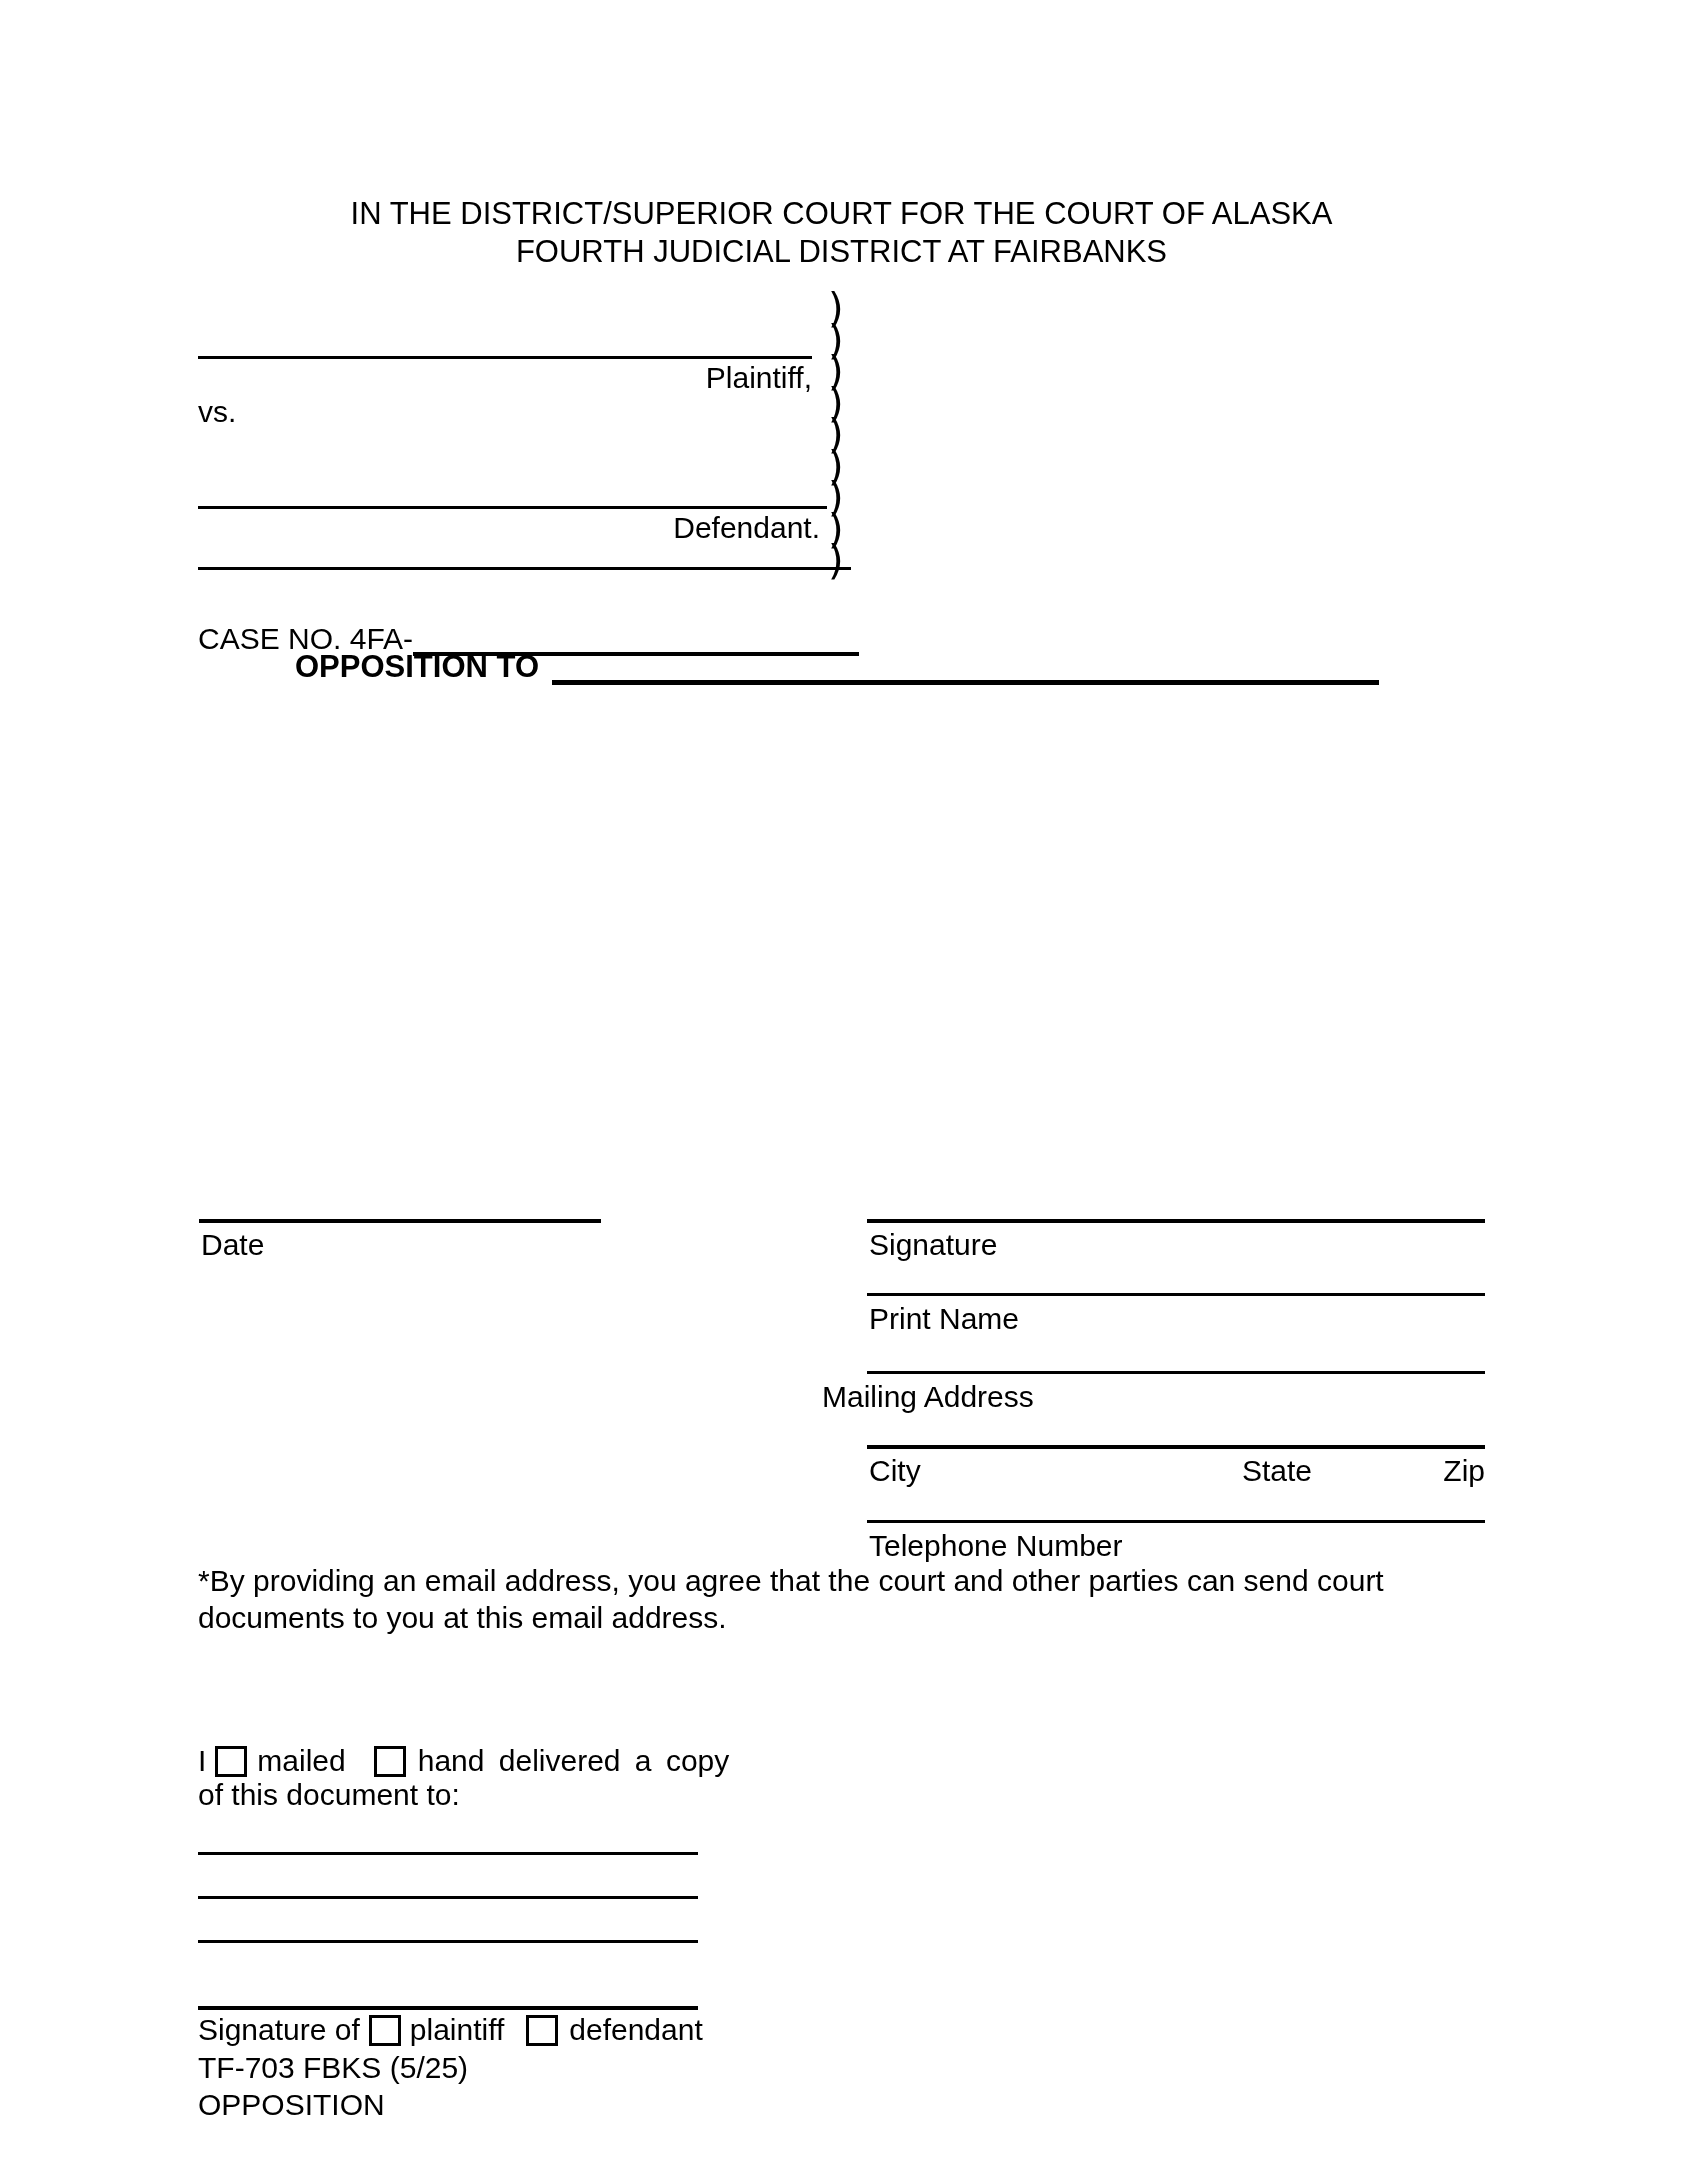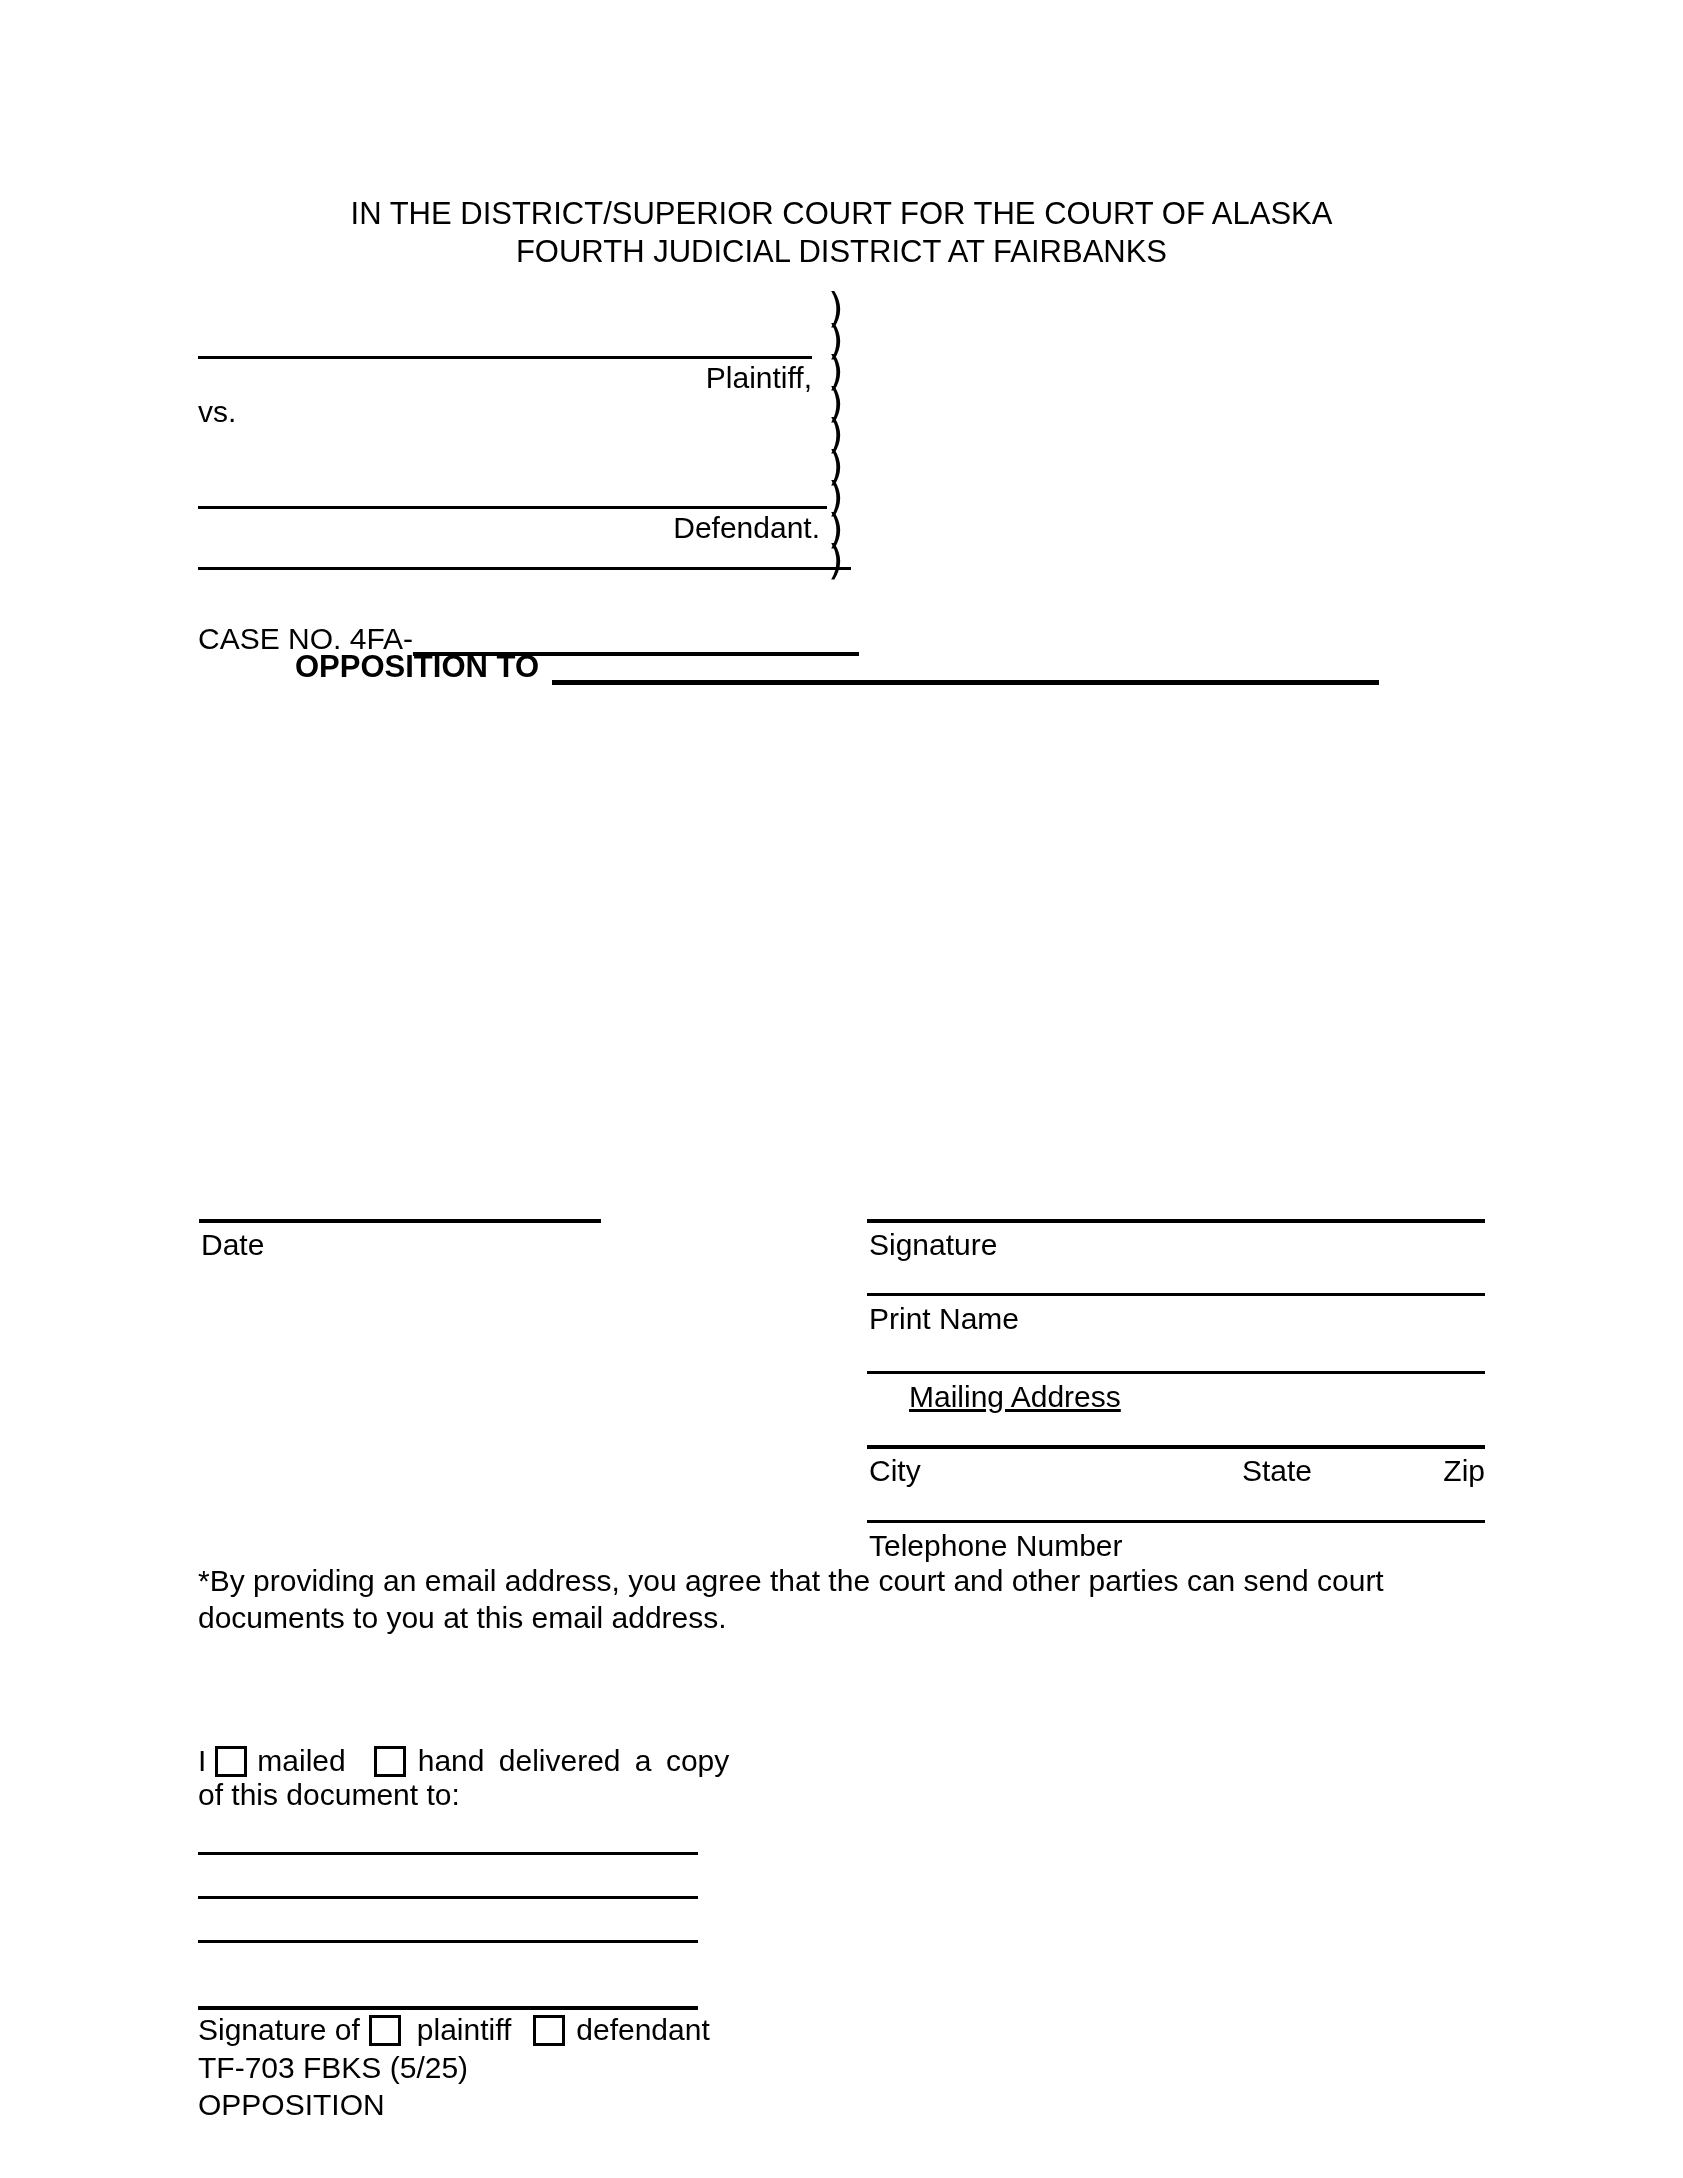--- a/index.html
+++ b/index.html
@@ -127,21 +127,21 @@
   <div class="rule thick" style="left:199px; top:1219px; width:402px;"></div>
   <div class="sig-col-label" style="left:201px; top:1228px;">Date</div>
 
   <div class="rule thick" style="left:867px; top:1219px; width:618px;"></div>
   <div class="sig-col-label" style="left:869px; top:1228px;">Signature</div>
 
   <div class="rule" style="left:867px; top:1293px; width:618px;"></div>
   <div class="sig-col-label" style="left:869px; top:1302px;">Print Name</div>
 
   <div class="rule" style="left:867px; top:1371px; width:618px;"></div>
-  <div class="sig-col-label" style="left:909px; top:1380px;text-decoration:underline;">Mailing Address</div>
+  <div class="sig-col-label" style="left:822px; top:1380px;">Mailing Address</div>
 
   <div class="rule thick" style="left:867px; top:1445px; width:618px;"></div>
   <div class="sig-col-label" style="left:869px; top:1454px;">City</div>
   <div class="sig-col-label" style="left:1242px; top:1454px;">State</div>
   <div class="sig-col-label" style="left:867px; top:1454px; width:618px; text-align:right;">Zip</div>
 
   <div class="rule" style="left:867px; top:1520px; width:618px;"></div>
   <div class="sig-col-label" style="left:869px; top:1529px;">Telephone Number</div>
 
   <div class="abs note" style="left:198px; top:1562px; width:1247px;">
@@ -161,21 +161,21 @@
   <div class="abs" style="left:198px; top:1778px;">of this document to:</div>
 
   <div class="rule" style="left:198px; top:1852px; width:500px;"></div>
   <div class="rule" style="left:198px; top:1896px; width:500px;"></div>
   <div class="rule" style="left:198px; top:1940px; width:500px;"></div>
 
   <div class="rule thick" style="left:198px; top:2006px; width:500px;"></div>
   <div class="cert-row" style="left:198px; top:2013px;">
     <span>Signature of</span>
     <span class="checkbox" style="margin-left:9px;"></span>
-    <span style="margin-left:16px;">plaintiff</span>
+    <span style="margin-left:9px;">plaintiff</span>
     <span class="checkbox" style="margin-left:22px;"></span>
     <span style="margin-left:11px;">defendant</span>
   </div>
 
   <div class="abs" style="left:198px; top:2049px; line-height:37px;">
     <div>TF-703 FBKS (5/25)</div>
     <div>OPPOSITION</div>
   </div>
 
 </div>

